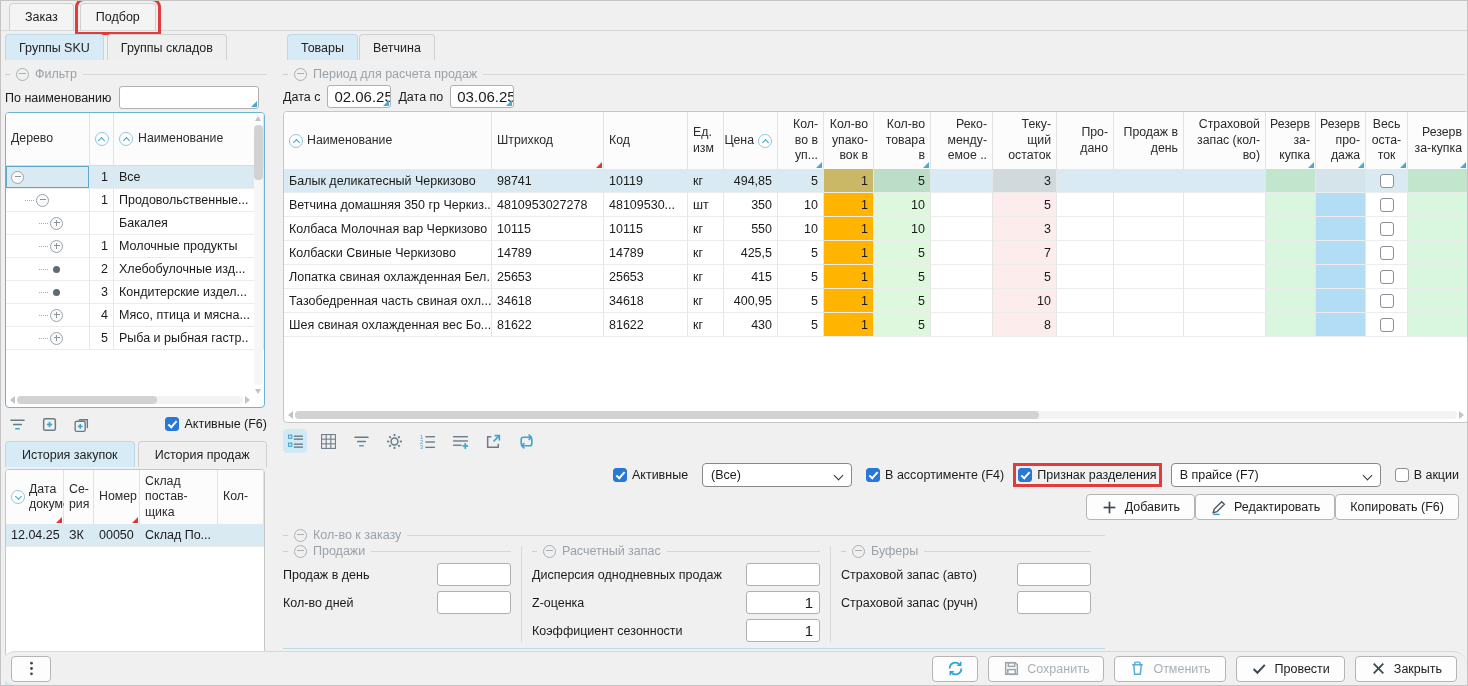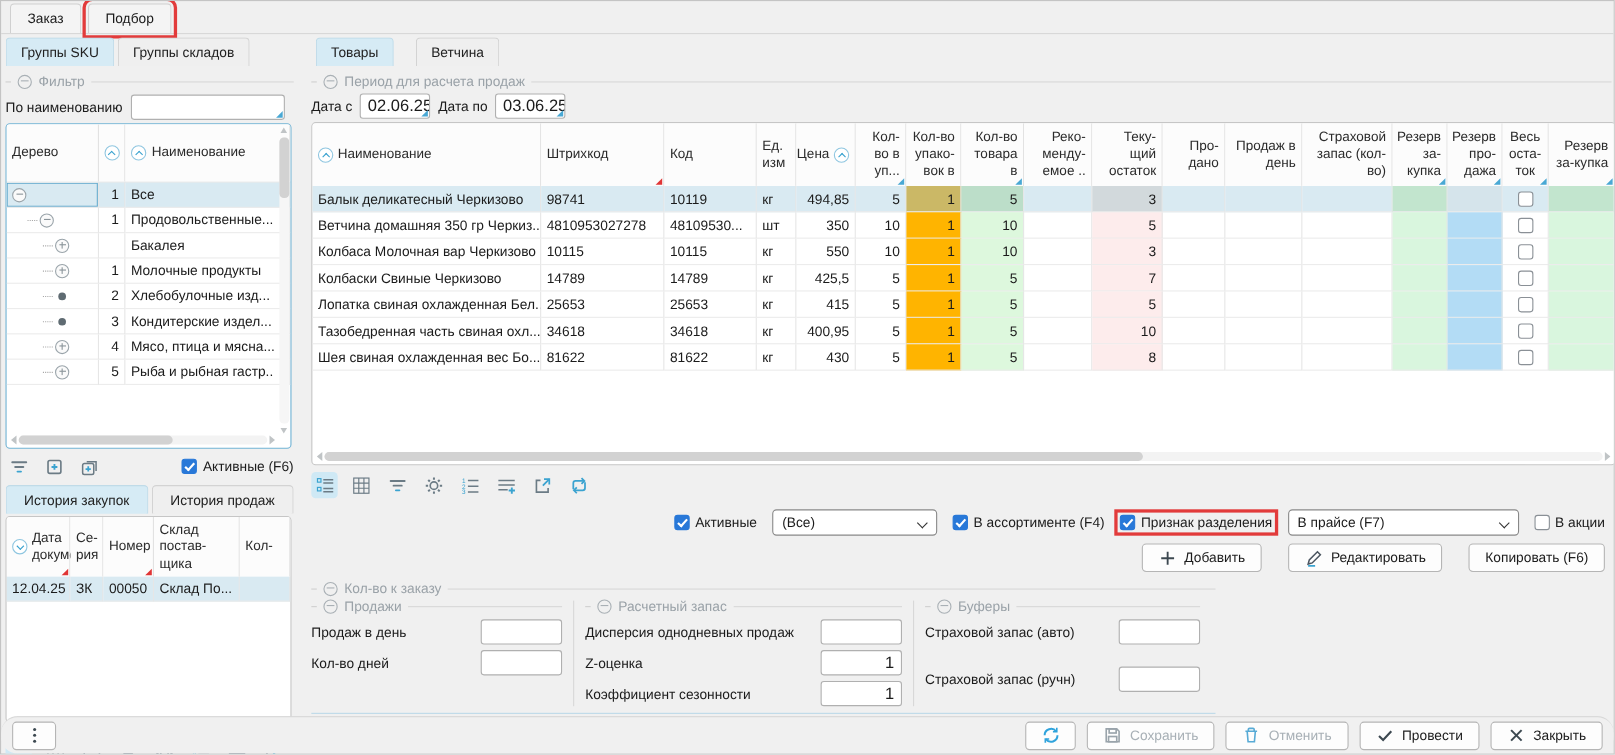--- a/index.html
+++ b/index.html
@@ -82,21 +82,21 @@
   
   .hist-box{height:188px;margin-top:2px;}
   .hist-head .hcell{height:54px;}
   .hist-row{height:23px;}
   
   .main-box{height:312px;margin-top:3px;}
   .main-head .hcell{height:57px;}
   .main-row{height:24px;}
   
   .filters-row{display:flex;align-items:center;gap:14px;height:34px;margin-top:2px;padding-right:6px;}
-  .actions-row{display:flex;align-items:center;justify-content:flex-end;gap:24px;height:30px;padding-right:6px;}
+  .actions-row{display:flex;align-items:center;justify-content:flex-end;gap:0;height:30px;padding-right:6px;}
   
   .order{width:822px;margin-top:6px;border-bottom:1px solid #bcd9e8;padding-bottom:6px;box-sizing:border-box;}
   .order-cols{display:flex;margin-top:2px;}
   .ogroup{display:flex;flex-direction:column;gap:5px;}
   .frow{display:flex;align-items:center;gap:8px;}
   .flabel{flex:1;font-size:12.5px;}
   .fval{width:74px;flex:none;}
   .vdiv{width:1px;background:#d8d8d8;margin:2px 10px 0 10px;}
   
   .bottom-bar{position:absolute;left:0;bottom:0;width:100%;height:34px;border-top:1px solid #d8d8d8;background:#f0f0f0;display:flex;align-items:center;box-sizing:border-box;padding:0 10px;border-radius:15px;}
@@ -397,21 +397,21 @@
     <div class="hscroll">
       <span class="arr arrL"></span>
         <div class="track">
           <div class="thumb" style="left:4px;width:88%;"></div>
         </div>
         <span class="arr arrR"></span>
     </div>
   </div>
 
   <div class="right-panel">
-    <div style="display:flex;gap:20px;padding-left:10px;">
+    <div style="display:flex;gap:1px;padding-left:10px;">
       <div class="ptab active">Товары</div>
       <div class="ptab">Ветчина</div>
     </div>
 
     <div class="gt" style="margin-top:7px;margin-left:6px;">
       <span class="cmin"></span>
       <span>Период для расчета продаж</span>
       <span class="gline"></span>
     </div>
     <div class="period-row" style="margin-left:6px;">
@@ -821,21 +821,21 @@
               </div>
             </div>
         </div>
         <div class="vdiv"></div>
         <div class="ogroup" style="width:250px;">
           <div class="gt">
               <span class="cmin"></span>
               <span>Буферы</span>
               <span class="gline"></span>
             </div>
-          <div style="display: flex; flex-direction: column; gap: 20px;">
+          <div style="display: flex; flex-direction: column; gap: 5px;">
               <div class="frow">
                 <span class="flabel">Страховой запас (авто)</span>
                 <div class="inp fval num"></div>
               </div>
               <div class="frow">
                 <span class="flabel">Страховой запас (ручн)</span>
                 <div class="inp fval num"></div>
               </div>
             </div>
         </div>

